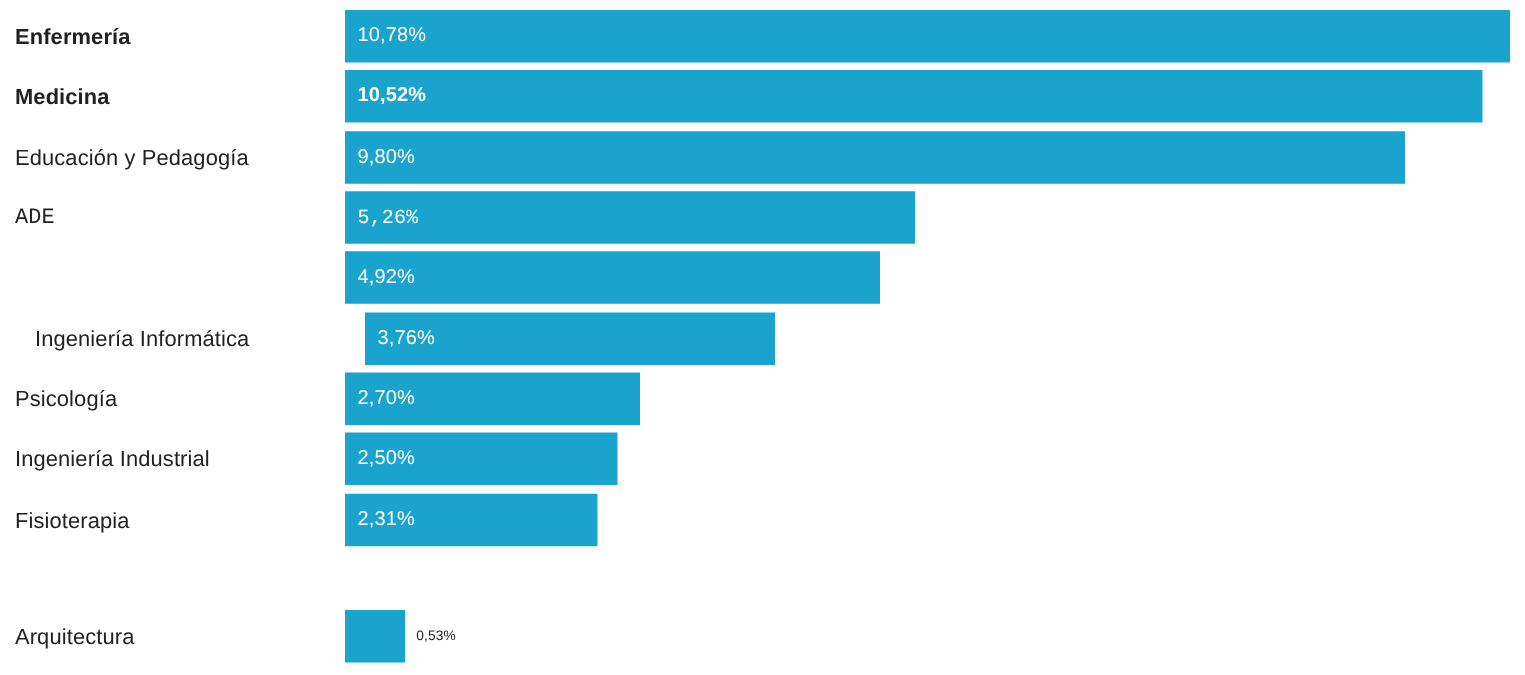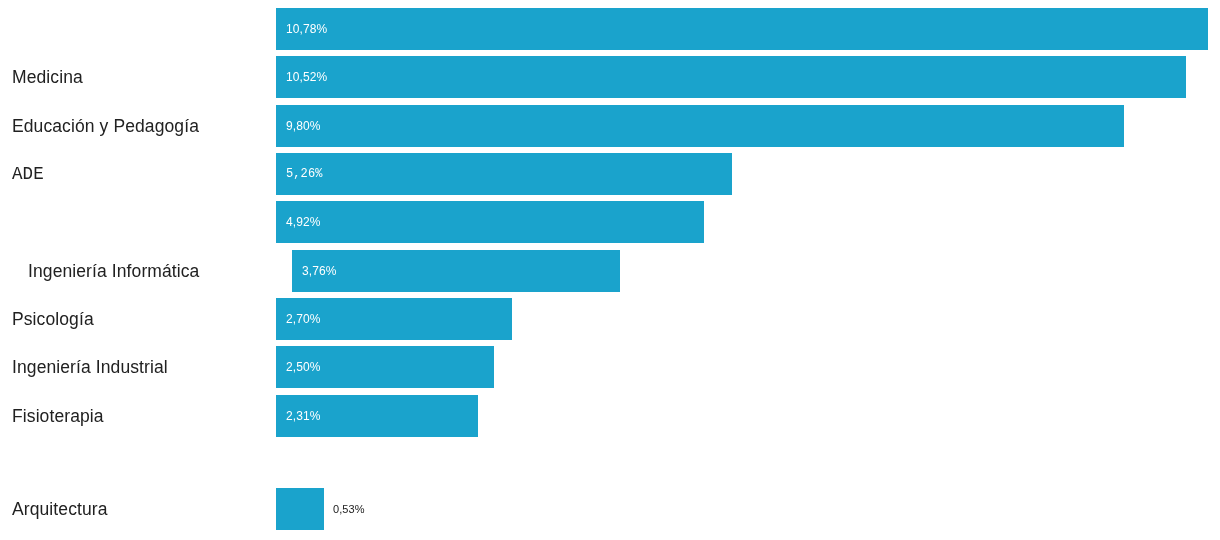--- a/index.html
+++ b/index.html
@@ -53,47 +53,48 @@
     top: 0;
     height: 42px;
     background: #1aa3cc;
   }
   .bar-value-inside {
     position: absolute;
     left: 10px;
     top: 0;
     height: 42px;
     line-height: 42px;
-    font-size: 12px;
+    font-size: 16px;
     color: #ffffff;
     white-space: nowrap;
     letter-spacing: 0.1px;
   }
   .bar-value-outside {
     position: absolute;
     top: 0;
     height: 42px;
     line-height: 42px;
     font-size: 11px;
     color: #212121;
     white-space: nowrap;
     letter-spacing: 0.1px;
   }
 </style>
 </head>
 <body>
 
 <div id="chart-canvas">
     <div class="bar-row" style="top: 8px;">
+      <span class="cat-label is-bold">Enfermería</span>
       <div class="bar-track" style="width: 932px;">
         <div class="bar-fill" style="width: 932px; background: rgb(26, 163, 204);"></div>
         <span class="bar-value-inside">10,78%</span>
       </div>
     </div>
-    <div class="bar-row" style="top: 56px;">
+    <div class="bar-row" style="top: 56px; font-weight: bold;">
       <span class="cat-label">Medicina</span>
       <div class="bar-track" style="width: 910px;">
         <div class="bar-fill" style="width: 910px; background: rgb(26, 163, 204);"></div>
         <span class="bar-value-inside">10,52%</span>
       </div>
     </div>
     <div class="bar-row" style="top: 105px;">
       <span class="cat-label">Educación y Pedagogía</span>
       <div class="bar-track" style="width: 848px; text-align: center;">
         <div class="bar-fill" style="width: 848px; background: rgb(26, 163, 204);"></div>

